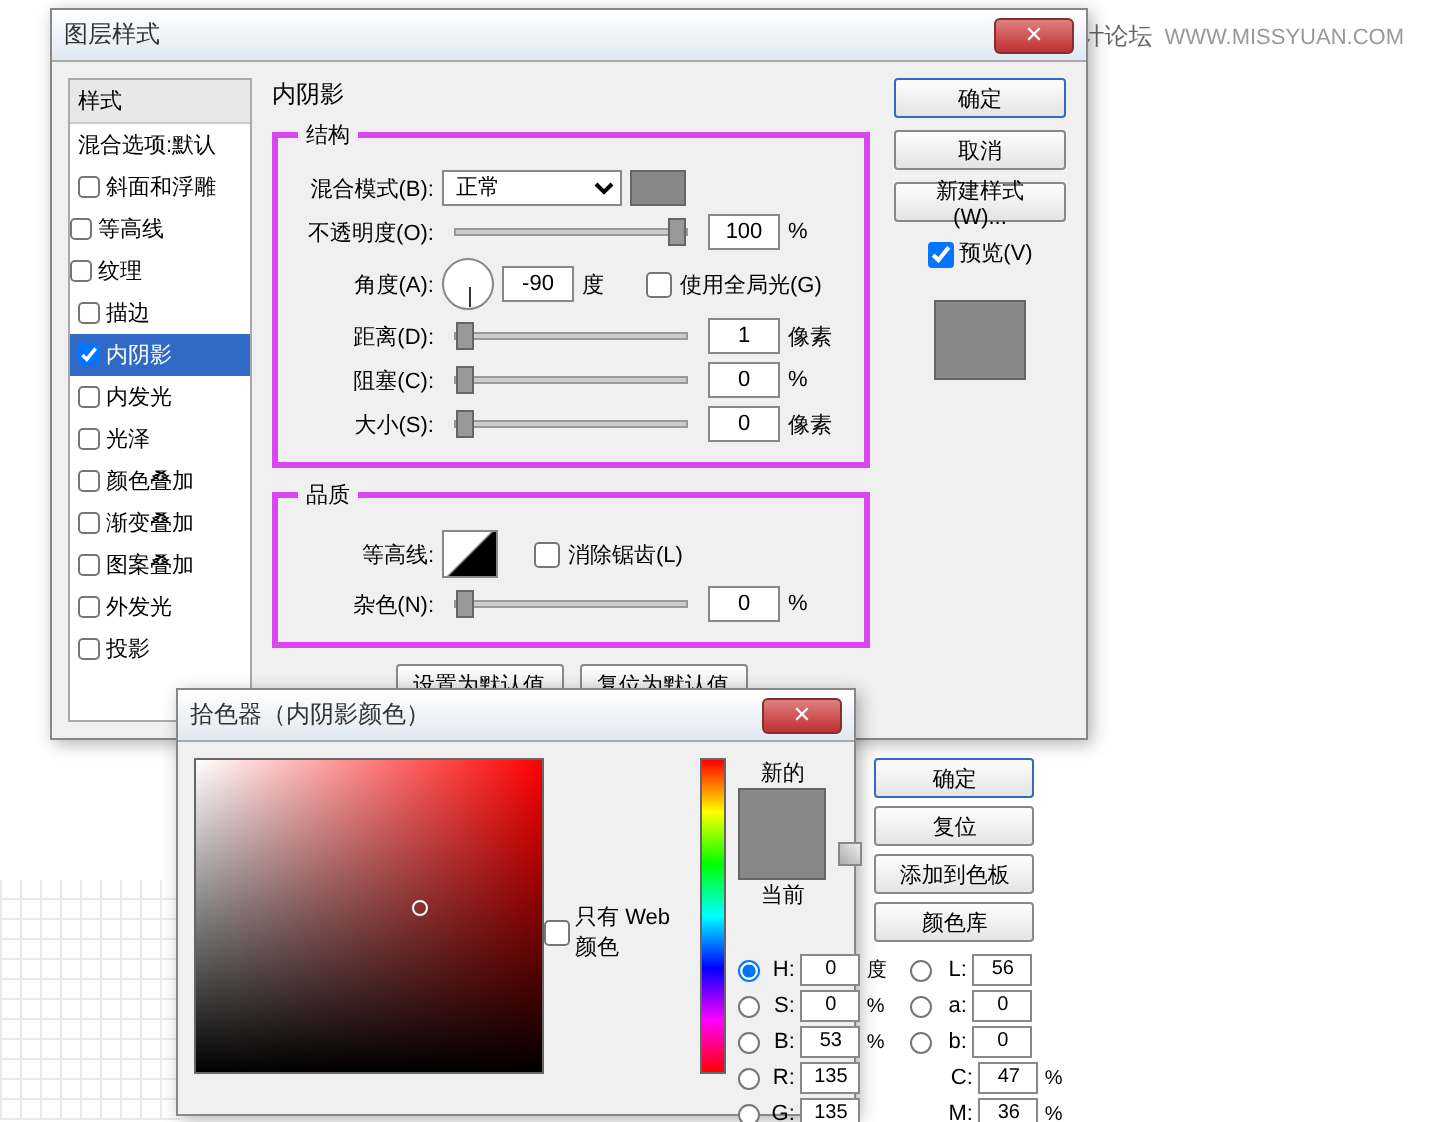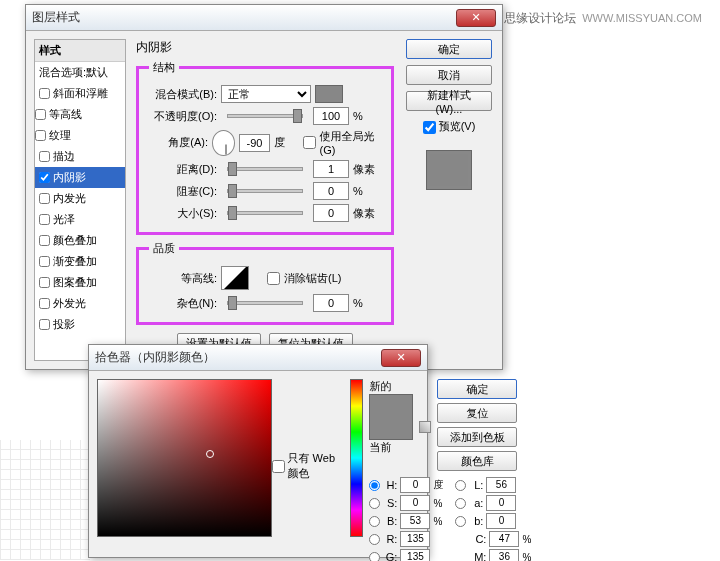--- a/index.html
+++ b/index.html
@@ -4,24 +4,24 @@
 <style>
 *{box-sizing:border-box;margin:0;padding:0;font-family:"Microsoft YaHei","SimSun",sans-serif;font-size:11px}
 body{background:#fff;width:720px;height:561px;position:relative;overflow:hidden}
 .bg-pattern{position:absolute;left:0;top:440px;width:90px;height:120px;background:repeating-linear-gradient(0deg,#ccc 0,#ccc 1px,transparent 1px,transparent 10px),repeating-linear-gradient(90deg,#ccc 0,#ccc 1px,transparent 1px,transparent 10px);opacity:0.4}
 .watermark{position:absolute;right:18px;top:10px;color:#999;font-size:11px}
 .watermark .cn{color:#666;font-size:12px;margin-right:6px}
 .window{position:absolute;background:#f0f0f0;border:1px solid #888;box-shadow:2px 2px 8px rgba(0,0,0,0.3)}
 .titlebar{height:26px;background:linear-gradient(#fff,#e0e8f0);display:flex;align-items:center;padding:0 6px;border-bottom:1px solid #aaa}
 .titlebar .title{flex:1;font-size:12px;color:#333}
 .close-btn{width:40px;height:18px;background:linear-gradient(#e08080,#c03030);border:1px solid #803030;border-radius:3px;color:#fff;display:flex;align-items:center;justify-content:center;font-size:11px;cursor:pointer}
-.layer-style{left:25px;top:4px;width:478px;height:366px}
+.layer-style{left:25px;top:4px;width:519px;height:366px}
 .ls-body{display:flex;padding:8px;height:calc(100% - 26px)}
 .style-list{width:92px;border:1px solid #aaa;background:#fff}
-.style-list .hdr{background:#e8e8e8;padding:3px 4px;border-bottom:1px solid #ccc;font-weight:bold}
+.style-list .hdr{background:#e8e8e8;padding:3px 4px;border-bottom:1px solid #ccc;font-weight:normal}
 .style-item{padding:3px 4px;display:flex;align-items:center;gap:3px;cursor:pointer}
 .style-item.indent{padding-left:0}
 .style-item.active{background:#3169c6;color:#fff}
 .style-item input[type=checkbox]{width:11px;height:11px}
 .ls-main{flex:1;padding:0 10px}
 .ls-main .section-title{font-size:12px;margin-bottom:4px}
 .ls-main fieldset{border:3px solid #d946ef;padding:6px 10px;margin-bottom:6px}
 .ls-main legend{padding:0 4px}
 .row{display:flex;align-items:center;margin:4px 0;gap:4px}
 .row label{width:68px;text-align:right}
@@ -41,21 +41,21 @@
 .preview-swatch{width:46px;height:40px;background:#878787;border:1px solid #666;margin-top:10px;box-shadow:inset 0 0 0 3px #888}
 .defaults{display:flex;gap:8px;justify-content:center;margin-top:8px}
 .color-picker{left:88px;top:344px;width:340px;height:214px}
 .cp-body{display:flex;padding:8px;gap:6px;height:calc(100% - 26px)}
 .cp-left{display:flex;flex-direction:column;gap:4px}
 .sat-field{width:208px;height:158px;border:1px solid #666;background:linear-gradient(to top,#000,transparent),linear-gradient(to right,#fff,#f00);position:relative}
 .sat-field .cursor{position:absolute;width:8px;height:8px;border:1px solid #fff;border-radius:50%;left:108px;top:70px}
 .hue-strip{width:16px;height:158px;border:1px solid #666;background:linear-gradient(to bottom,#f00,#ff0,#0f0,#0ff,#00f,#f0f,#f00)}
 .cp-right{flex:1;display:flex;flex-direction:column}
 .cp-top{display:flex;gap:6px}
-.new-cur{display:flex;flex-direction:column;}
+.new-cur{display:flex;flex-direction:column;align-items:center}
 .new-cur .lbl{font-size:11px}
 .nc-swatch{width:44px;height:46px;border:1px solid #666}
 .nc-swatch .new{height:50%;background:#878787}
 .nc-swatch .cur{height:50%;background:#878787}
 .cube{width:12px;height:12px;border:1px solid #888;margin-top:4px;background:linear-gradient(45deg,#aaa,#eee)}
 .cp-btns{display:flex;flex-direction:column;gap:4px}
 .cp-btns .btn{width:80px}
 .cp-fields{display:flex;gap:10px;margin-top:6px}
 .field-col{display:flex;flex-direction:column;gap:2px}
 .frow{display:flex;align-items:center;gap:3px}

